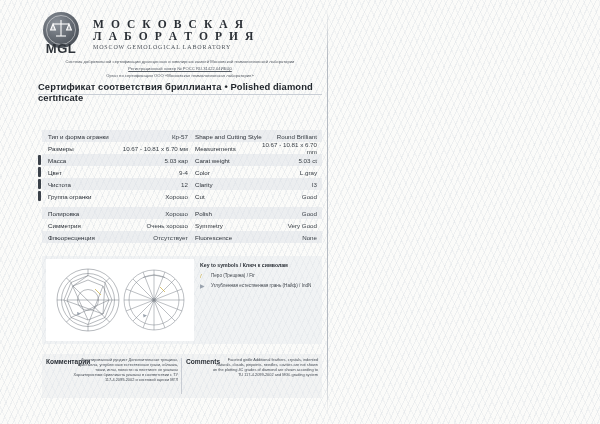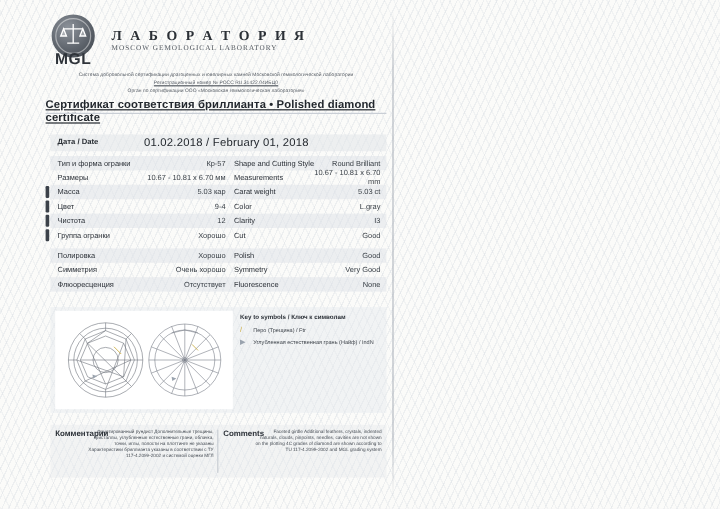--- a/index.html
+++ b/index.html
@@ -37,21 +37,21 @@
   .labname .l1, .labname .l2, .labname .l3 {
     font-family:"Liberation Serif", serif; font-weight:bold; color:#2b3036;
     font-size:11.5px; letter-spacing:2.1px; line-height:12.2px;
   }
   .labname .l4 { font-family:"Liberation Serif", serif; font-size:6px; letter-spacing:.85px; color:#4d535a; margin-top:2px; }
 
   .microline { position:absolute; left:38px; width:284px; text-align:center; font-size:4.1px; color:#555b63; letter-spacing:.05px; }
   .microline.u { text-decoration:underline; }
   .title-main {
     position:absolute; left:38px; top:81px; width:284px;
-    font-size:9.4px; font-weight:bold; color:#22272d; letter-spacing:.1px;text-decoration:underline;
+    font-size:9.4px; font-weight:bold; color:#22272d; letter-spacing:.1px;
   }
   .rule { position:absolute; left:38px; width:284px; height:1px; background:#c9ced5; }
 
   
   .certno { position:absolute; left:42px; top:97px; width:280px; height:13px; }
   .certno .lab { position:absolute; left:6px; top:2px; font-size:6.4px; font-weight:bold; color:#2a2f35; }
   .certno .val { position:absolute; left:100px; top:0px; font-size:9.4px; color:#23282e; letter-spacing:.2px; }
   .certdate { position:absolute; left:42px; top:112px; width:280px; height:14px; background:rgba(226,229,234,.55); }
   .certdate .lab { position:absolute; left:6px; top:3px; font-size:6.4px; font-weight:bold; color:#2a2f35; }
   .certdate .val { position:absolute; left:78px; top:1px; font-size:9.4px; color:#23282e; letter-spacing:.2px; }
@@ -102,36 +102,33 @@
             <line x1="12" y1="3" x2="12" y2="19"></line>
             <line x1="4" y1="7" x2="20" y2="7"></line>
             <line x1="7" y1="19" x2="17" y2="19"></line>
             <path d="M4 7 L1.6 13 h4.8 Z" fill="rgba(255,255,255,.35)"></path>
             <path d="M20 7 L17.6 13 h4.8 Z" fill="rgba(255,255,255,.35)"></path>
           </g>
         </svg>
         <div class="mgl">MGL</div>
       </div>
       <div class="labname">
+        <div class="l1">М О С К О В С К А Я</div>
         <div class="l3">Л А Б О Р А Т О Р И Я</div>
         <div class="l4">MOSCOW GEMOLOGICAL LABORATORY</div>
       </div>
     </div>
 
     <div class="microline" style="top:59px">Система добровольной сертификации драгоценных и ювелирных камней Московской геммологической лаборатории</div>
     <div class="microline u" style="top:66px">Регистрационный номер № РОСС RU.31422.04ИБЦ0</div>
     <div class="microline" style="top:73px">Орган по сертификации ООО «Московская геммологическая лаборатория»</div>
 
     <div class="title-main">Сертификат соответствия бриллианта • Polished diamond certificate</div>
     <div class="rule" style="top:94px"></div>
 
-    <div class="certdate">
-      <div class="lab">Дата / Date</div>
-      <div class="val">01.02.2018 / February 01, 2018</div>
-    </div>
 
     <div class="specs" id="specs">
         <div class="srow alt">
           <span class="ru-l">Тип и форма огранки</span>
           <span class="ru-v">Кр-57</span>
           <span class="en-l">Shape and Cutting Style</span>
           <span class="en-v">Round Brilliant</span>
         </div>
         <div class="srow">
           <span class="ru-l">Размеры</span>

